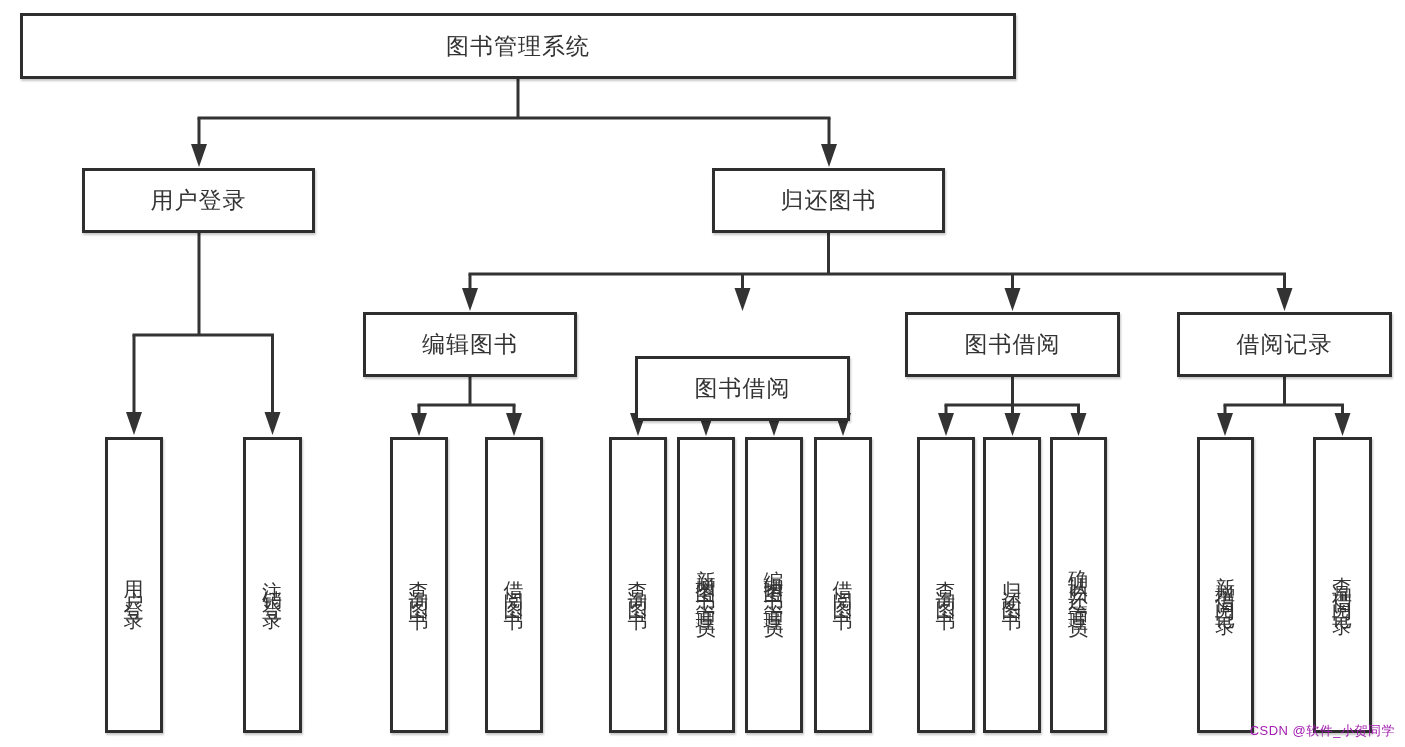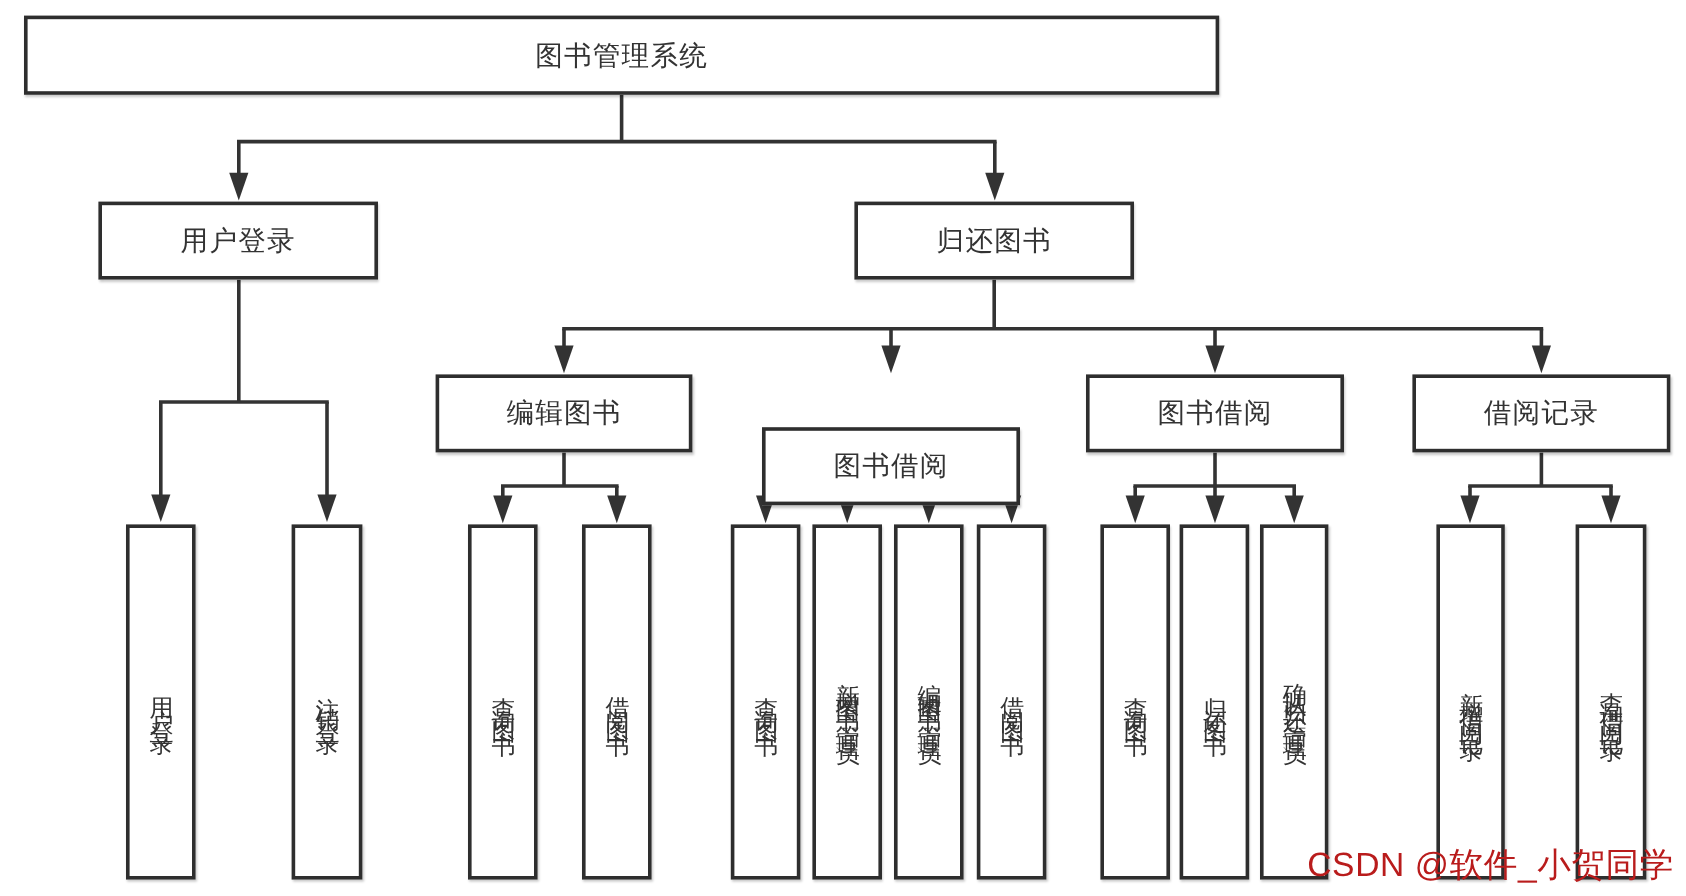--- a/index.html
+++ b/index.html
@@ -43,22 +43,22 @@
     letter-spacing: 10px;
     line-height: 1;
   }
   .node.v span {
     display: block;
   }
   .watermark {
     position: absolute;
     right: 10px;
     bottom: 7px;
-    font-size: 28px;
-    color: #b91c1c;
+    font-size: 13px;
+    color: #a21caf;
     letter-spacing: 0.5px;
     white-space: nowrap;
   }
 </style>
 </head>
 <body>
 
 <div id="canvas">
 
   <svg id="connectors" width="1405" height="747" viewBox="0 0 1405 747" xmlns="http://www.w3.org/2000/svg">

